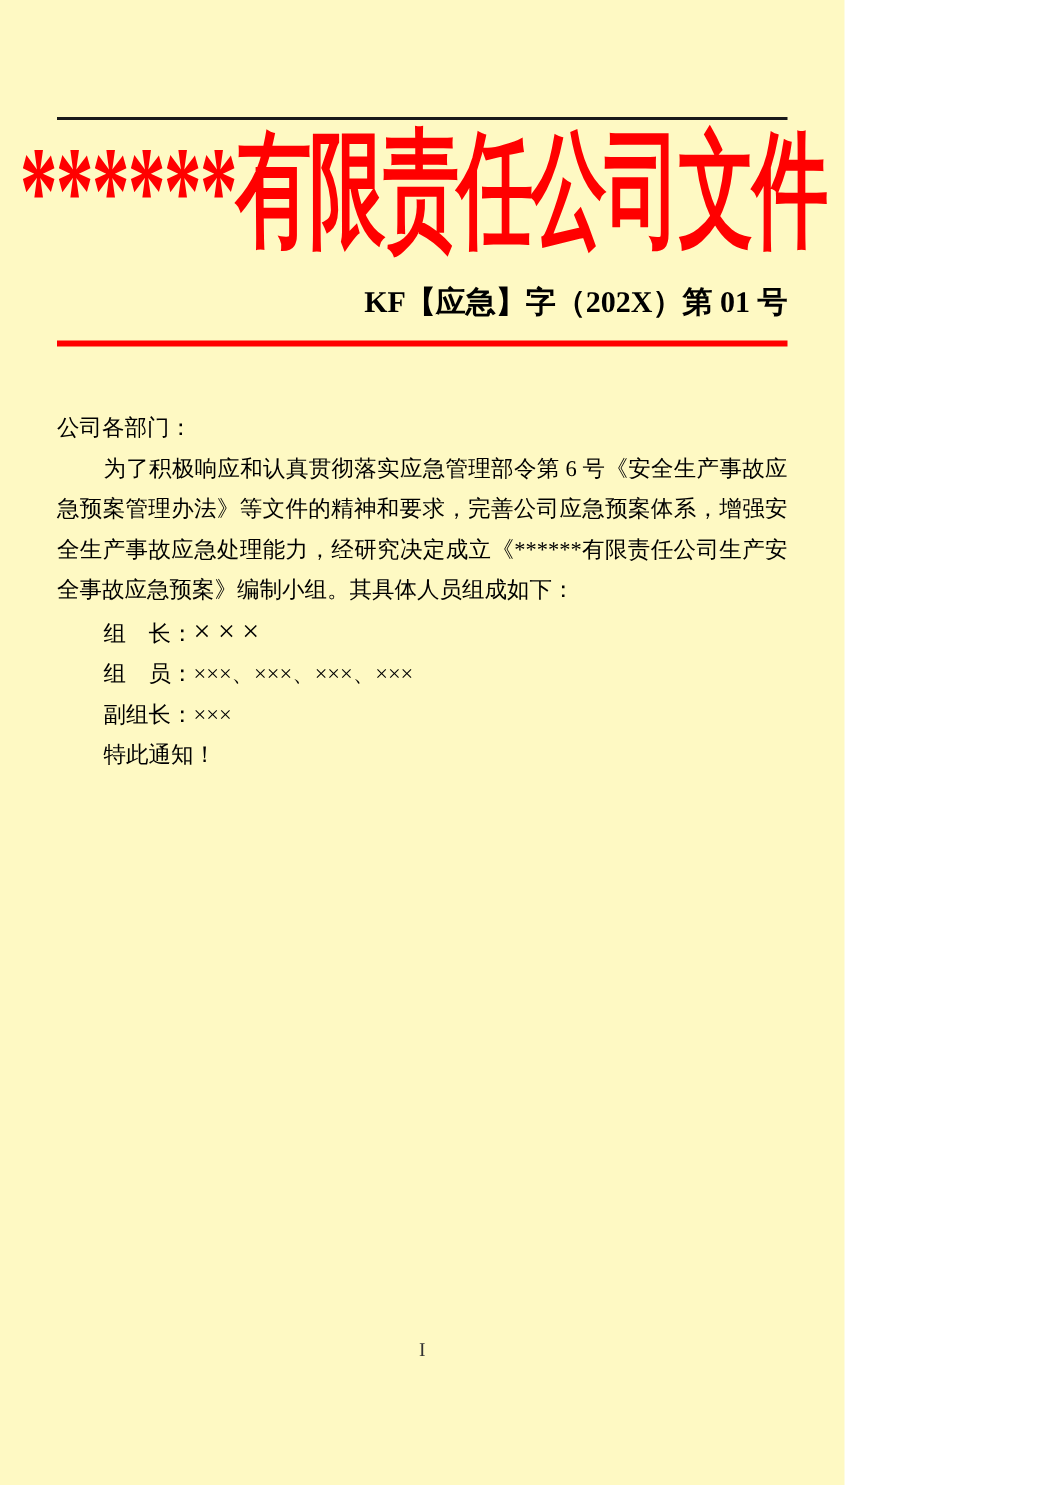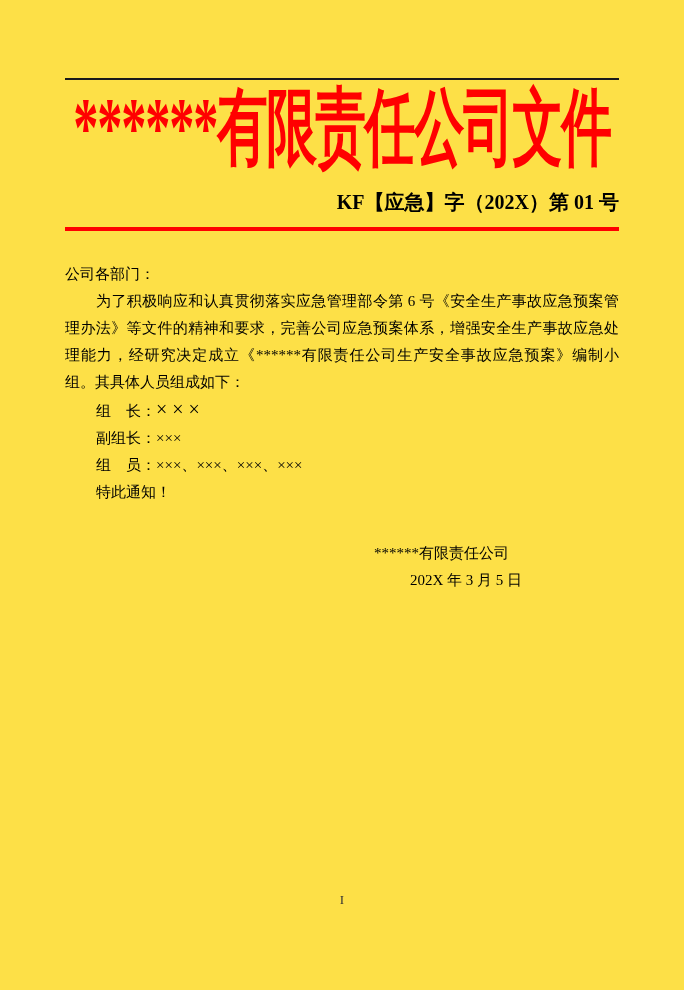--- a/index.html
+++ b/index.html
@@ -8,26 +8,26 @@
     background: #ffffff;
   }
   body {
     width: 700px;
     height: 990px;
     font-family: "Liberation Serif", "DejaVu Serif", serif;
     color: #000;
   }
   .page {
     position: relative;
-    width: 684px;
+    width: 563px;
     height: 990px;
     box-sizing: border-box;
-    padding: 0 65px;
+    padding: 0 38px;
     overflow: hidden;
-    background: #fde047;
+    background: #fef9c3;
   }
   
   .header-rule {
     margin-top: 78px;
     height: 2px;
     background: #1a1a1a;
     width: 100%;
   }
   .red-title-wrap {
     width: 100%;
@@ -63,21 +63,21 @@
   
   .doc-title {
     margin: 24px 0 0 0;
     text-align: center;
     font-size: 23px;
     font-weight: bold;
     line-height: 30px;
   }
   
   .body-block {
-    margin-top: 30px;
+    margin-top: 42px;
     font-size: 15px;
     line-height: 27px;
   }
   .body-block p { margin: 0; }
   .para {
     text-indent: 31px;
     text-align: justify;
   }
   .role-row {
     margin-left: 31px;
@@ -130,29 +130,25 @@
 
   <div class="body-block">
     <p class="salutation">公司各部门：</p>
 
     <p class="para">为了积极响应和认真贯彻落实应急管理部令第 6 号《安全生产事故应急预案管理办法》等文件的精神和要求，完善公司应急预案体系，增强安全生产事故应急处理能力，经研究决定成立《******有限责任公司生产安全事故应急预案》编制小组。其具体人员组成如下：</p>
 
     <div class="role-row">
       <span>组　长：</span><span class="role-value-lg">×××</span>
     </div>
     <div class="role-row">
-      <span>副组长：</span><span>×××</span>
+      <span>组　员：</span><span>×××、×××、×××、×××</span>
     </div>
     <div class="role-row">
-      <span>组　员：</span><span>×××、×××、×××、×××</span>
+      <span>副组长：</span><span>×××</span>
     </div>
 
     <p class="closing">特此通知！</p>
   </div>
 
-  <div class="signature">
-    <div class="sig-company">******有限责任公司</div>
-    <div class="sig-date">202X 年 3 月 5 日</div>
-  </div>
 
   <div class="page-number">I</div>
 
 </div>
 
 </body></html>

